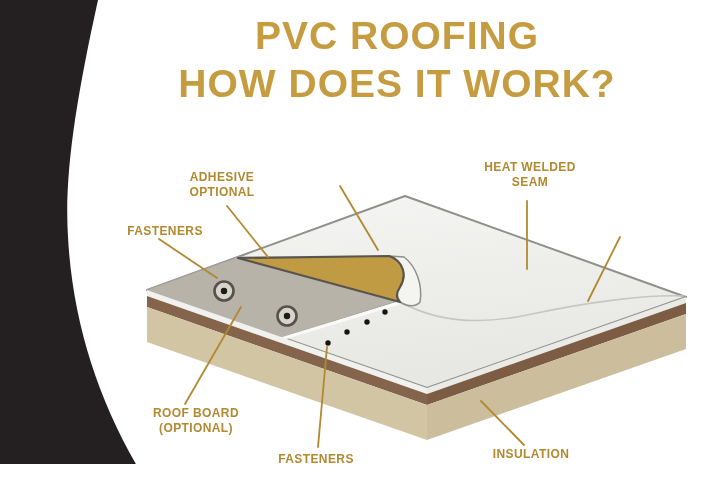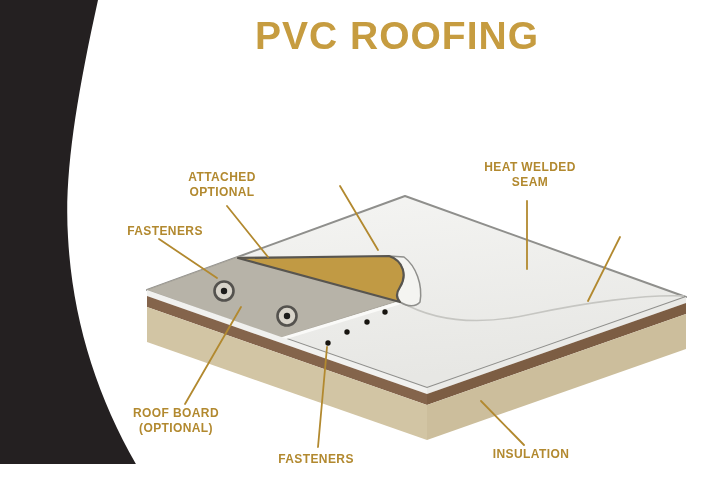--- a/index.html
+++ b/index.html
@@ -15,21 +15,21 @@
   }
   .callout{
     position:absolute;transform:translateX(-50%);
     text-align:center;font-weight:700;font-size:12px;line-height:1.25;
     letter-spacing:0.4px;color:#B2892F;white-space:nowrap;
   }
   .co-bonding{left:222px;top:170px;}
   .co-fasteners-top{left:165px;top:224px;}
   .co-heatweld{left:530px;top:160px;}
   .co-membrane{left:612px;top:192px;}
-  .co-roofboard{left:176px;top:406px;text-align:center;}
+  .co-roofboard{left:196px;top:406px;text-align:center;}
   .co-fasteners-bottom{left:316px;top:452px;}
   .co-insulation{left:531px;top:447px;}
 </style>
 </head>
 <body>
 
 <div class="stage">
 
   <svg class="diagram" width="720" height="492" viewBox="0 0 720 492">
     <defs>
@@ -85,24 +85,25 @@
       <line x1="527" y1="201" x2="527" y2="269"></line>
       <line x1="620" y1="237" x2="588" y2="301"></line>
       <line x1="185" y1="404" x2="241" y2="307"></line>
       <line x1="318" y1="447" x2="327" y2="347"></line>
       <line x1="524" y1="445" x2="481" y2="401"></line>
     </g>
   </svg>
 
   <div class="title">
     <div>PVC ROOFING</div>
+    <div>HOW DOES IT WORK?</div>
   </div>
 
   <div class="callout co-bonding">
-    <div>ATTACHED</div>
+    <div>ADHESIVE</div>
     <div>OPTIONAL</div>
   </div>
 
   <div class="callout co-fasteners-top">
     <div>FASTENERS</div>
   </div>
 
   <div class="callout co-heatweld">
     <div>HEAT WELDED</div>
     <div>SEAM</div>

